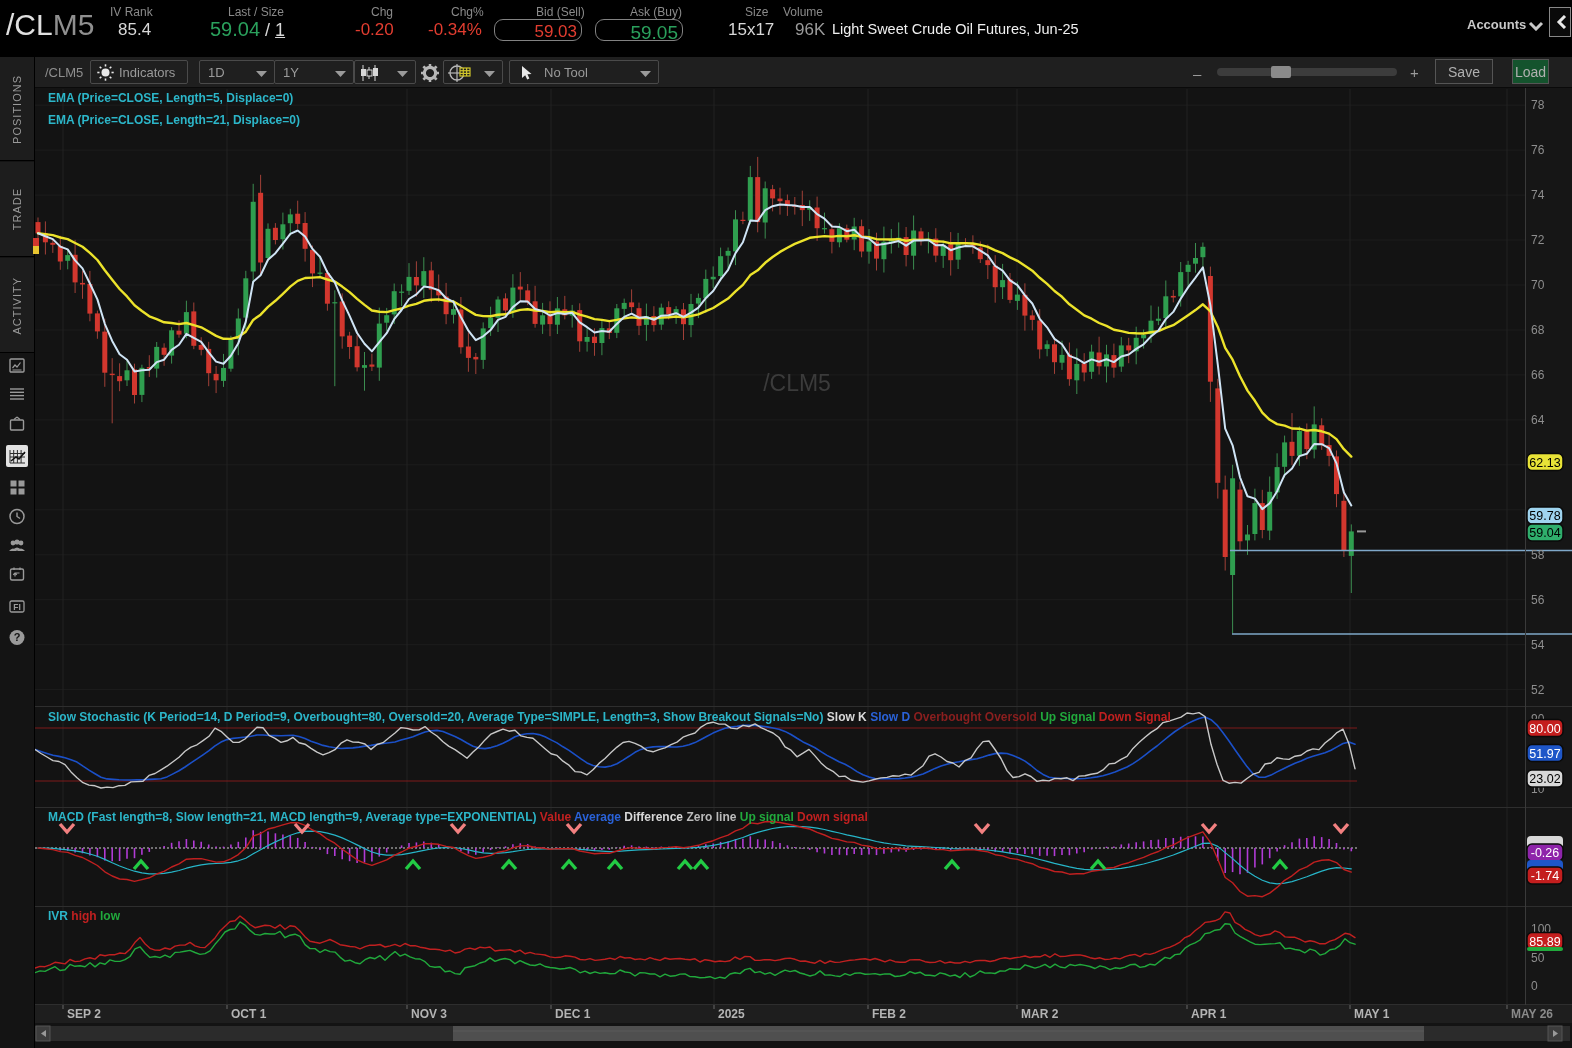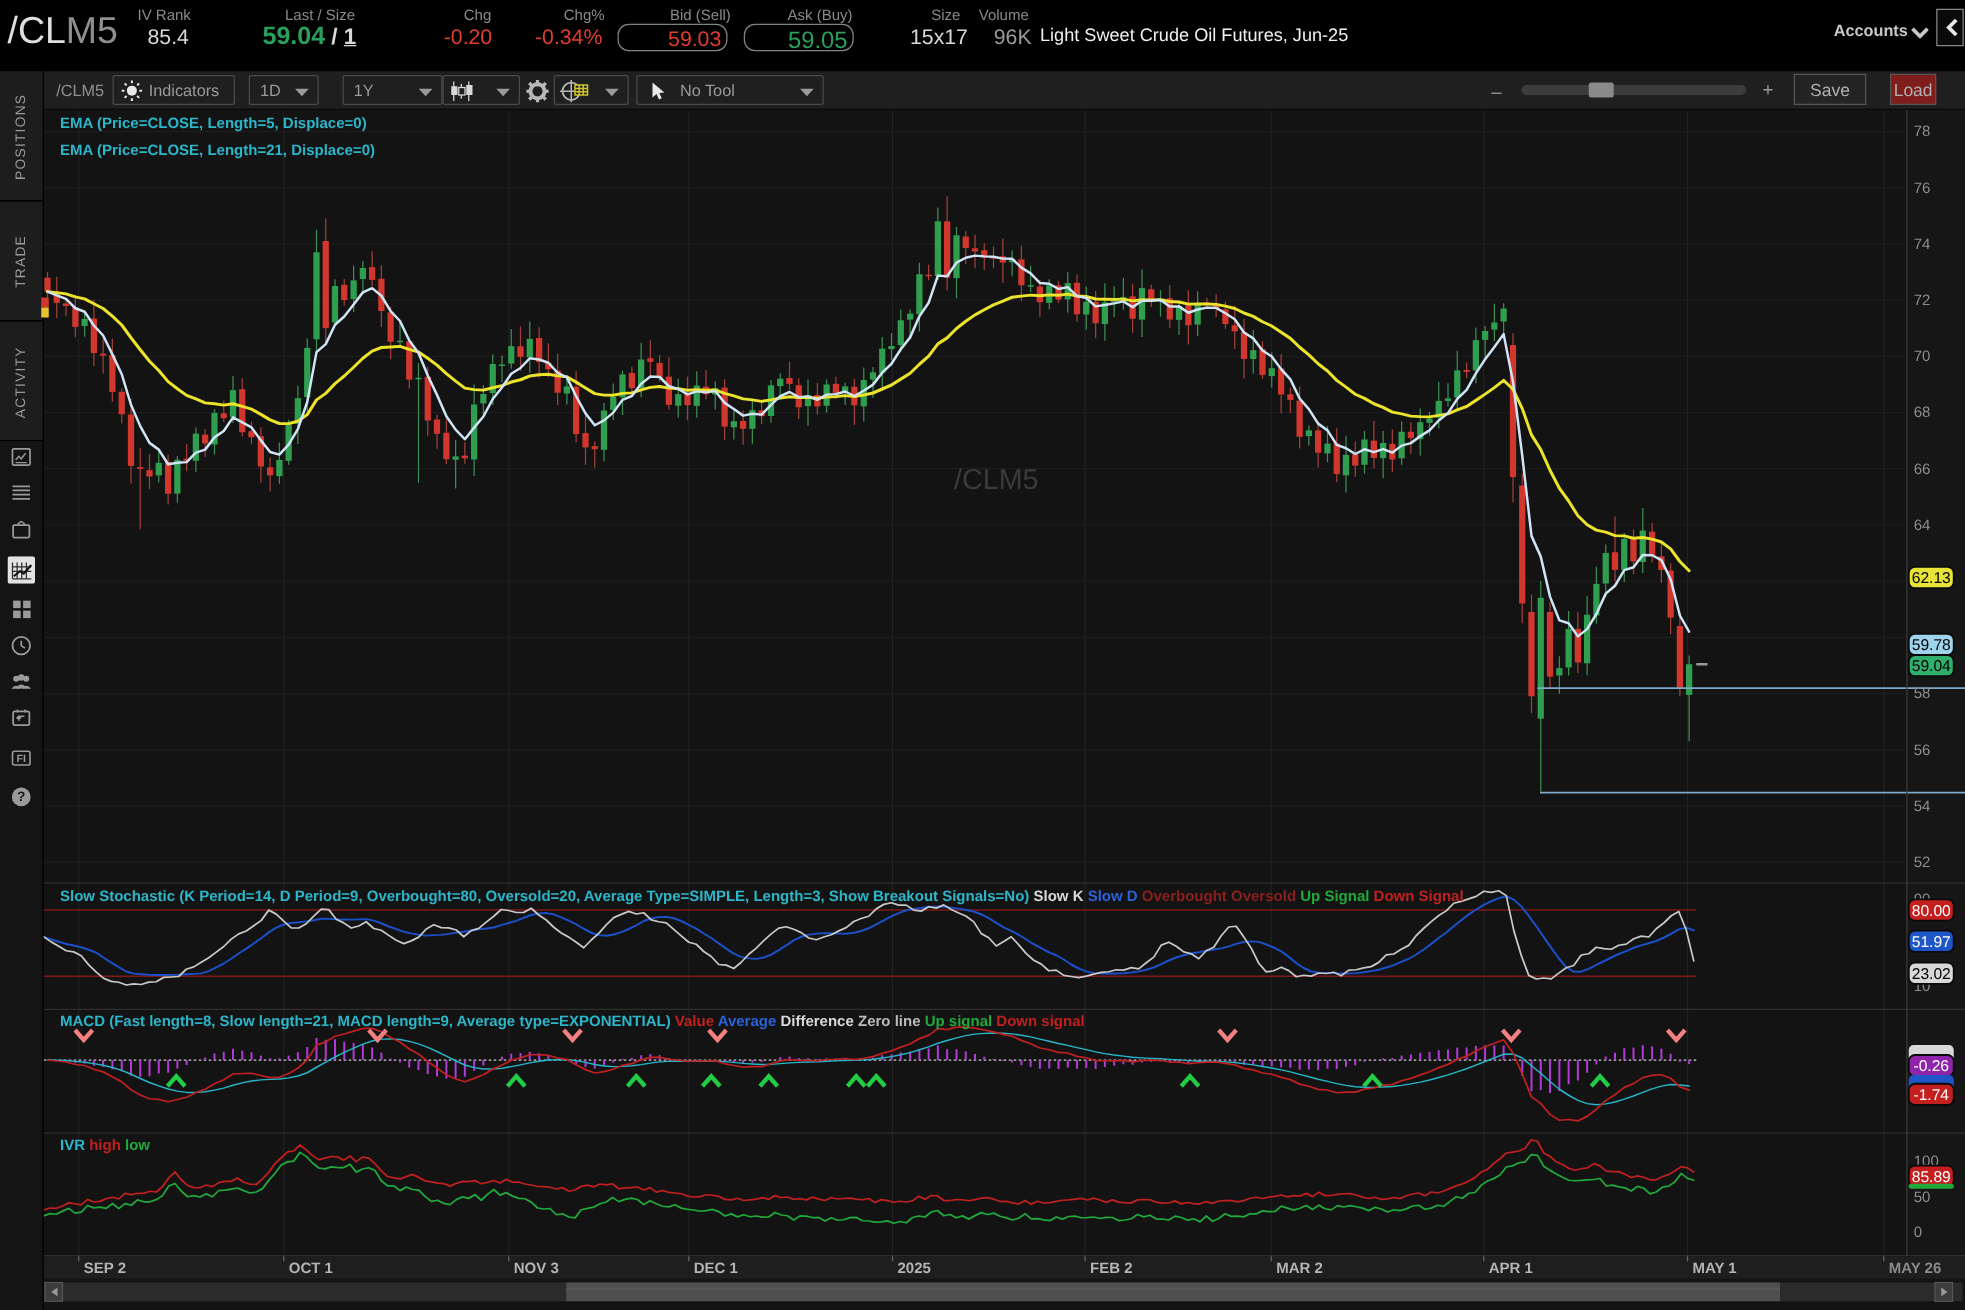--- a/index.html
+++ b/index.html
@@ -3,21 +3,21 @@
 <style>
 *{margin:0;padding:0;box-sizing:border-box;}
 body{width:1572px;height:1048px;background:#000;font-family:"Liberation Sans", sans-serif;overflow:hidden;position:relative;}
 </style></head>
 <body>
 <div style="position:absolute;left:0;top:0;width:1572px;height:57px;background:#000;">
     <div style="position:absolute;left:6px;top:8px;font-size:30px;font-weight:300;color:#e0e0e0;">/CL<span style="color:#8f8f8f;">M5</span></div>
     <div style="position:absolute;left:110px;top:5px;font-size:12px;color:#8a8a8a;">IV Rank</div>
     <div style="position:absolute;left:118px;top:20px;font-size:17px;color:#d8d8d8;">85.4</div>
     <div style="position:absolute;left:228px;top:5px;font-size:12px;color:#8a8a8a;">Last / Size</div>
-    <div style="position:absolute;left:210px;top:18px;font-size:20px;color:#2aa05c;font-weight:bold;">59.04<span style="color:#d8d8d8;font-size:18px;"> / <span style="text-decoration:underline;">1</span></span></div>
+    <div style="position:absolute;left:210px;top:18px;font-size:20px;color:#2aa05c;">59.04<span style="color:#d8d8d8;font-size:18px;"> / <span style="text-decoration:underline;">1</span></span></div>
     <div style="position:absolute;left:371px;top:5px;font-size:12px;color:#8a8a8a;">Chg</div>
     <div style="position:absolute;left:355px;top:20px;font-size:17px;color:#e23d30;">-0.20</div>
     <div style="position:absolute;left:451px;top:5px;font-size:12px;color:#8a8a8a;text-align:right;">Chg%</div>
     <div style="position:absolute;left:428px;top:20px;font-size:17px;color:#e23d30;">-0.34%</div>
     <div style="position:absolute;left:536px;top:5px;font-size:12px;color:#8a8a8a;">Bid (Sell)</div>
     <div style="position:absolute;left:494px;top:19px;width:88px;height:22px;border:1px solid #828282;border-radius:9px;text-align:right;"><span style="position:relative;top:2px;right:4px;font-size:17px;color:#e23d30;">59.03</span></div>
     <div style="position:absolute;left:630px;top:5px;font-size:12px;color:#8a8a8a;">Ask (Buy)</div>
     <div style="position:absolute;left:595px;top:19px;width:88px;height:22px;border:1px solid #828282;border-radius:9px;text-align:right;"><span style="position:relative;top:2px;right:4px;font-size:19px;color:#2aa05c;text-align:right;">59.05</span></div>
     <div style="position:absolute;left:745px;top:5px;font-size:12px;color:#8a8a8a;">Size</div>
     <div style="position:absolute;left:728px;top:20px;font-size:17px;color:#d8d8d8;">15x17</div>
@@ -44,21 +44,21 @@
           <line x1="8.5" y1="14.5" x2="8.5" y2="16.7"></line>
           <line x1="4.3" y1="12.7" x2="2.7" y2="14.3"></line>
           <line x1="2.5" y1="8.5" x2="0.3" y2="8.5"></line>
           <line x1="4.3" y1="4.3" x2="2.7" y2="2.7"></line>
           <line x1="8.5" y1="2.5" x2="8.5" y2="0.3"></line>
           <line x1="12.7" y1="4.3" x2="14.3" y2="2.7"></line>
         </g>
       </svg>
       <div style="position:absolute;left:28px;top:4px;font-size:13px;color:#9a9a9a;">Indicators</div>
     </div>
-    <div style="position:absolute;left:164px;top:3px;width:56px;height:24px;background:#1f1f1f;border:1px solid #4a4a4a;border-radius:2px;">
+    <div style="position:absolute;left:164px;top:3px;width:76px;height:24px;background:#1f1f1f;border:1px solid #4a4a4a;border-radius:2px;">
       <div style="position:absolute;left:8px;top:4px;font-size:13px;color:#9a9a9a;">1D</div>
       <svg width="13" height="8" style="position:absolute;right:6px;top:9px;">
         <path d="M1 1 L6.5 7 L12 1 Z" fill="#9a9a9a"></path>
       </svg>
     </div>
     <div style="position:absolute;left:239px;top:3px;width:80px;height:24px;background:#1f1f1f;border:1px solid #4a4a4a;border-radius:2px;">
       <div style="position:absolute;left:8px;top:4px;font-size:13px;color:#9a9a9a;">1Y</div>
       <svg width="13" height="8" style="position:absolute;right:6px;top:9px;">
         <path d="M1 1 L6.5 7 L12 1 Z" fill="#9a9a9a"></path>
       </svg>
@@ -115,21 +115,21 @@
       <div style="position:absolute;left:34px;top:4px;font-size:13px;color:#9a9a9a;">No Tool</div>
       <svg width="13" height="8" style="position:absolute;right:6px;top:9px;">
         <path d="M1 1 L6.5 7 L12 1 Z" fill="#9a9a9a"></path>
       </svg>
     </div>
     <div style="position:absolute;left:1158px;top:8px;font-size:15px;color:#9a9a9a;">–</div>
     <div style="position:absolute;left:1182px;top:11px;width:180px;height:8px;background:#3c3c3c;border-radius:4px;"></div>
     <div style="position:absolute;left:1236px;top:9px;width:20px;height:12px;background:#8a8a8a;border-radius:2px;"></div>
     <div style="position:absolute;left:1375px;top:7px;font-size:15px;color:#9a9a9a;">+</div>
     <div style="position:absolute;left:1400px;top:2px;width:58px;height:25px;border:1px solid #555;background:#242424;text-align:center;"><span style="font-size:14px;color:#b0b0b0;line-height:25px;margin-top:30px;">Save</span></div>
-    <div style="position:absolute;left:1477px;top:2px;width:37px;height:25px;border:1px solid #555;background:#7f1d1d;text-align:center;"><span style="font-size:14px;color:#b0b0b0;line-height:25px;">Load</span></div>
+    <div style="position:absolute;left:1477px;top:2px;width:37px;height:25px;border:1px solid #555;background:#14532d;text-align:center;"><span style="font-size:14px;color:#b0b0b0;line-height:25px;">Load</span></div>
   </div>
 <div style="position:absolute;left:0;top:57px;width:35px;height:991px;background:#141414;border-right:1px solid #000;">
     <div style="position:absolute;left:0;top:0px;width:34px;height:104px;background:#1d1d1d;border-bottom:1px solid #000;">
       <div style="position:absolute;left:0;top:0;width:34px;height:104px;display:flex;align-items:center;justify-content:center;">
         <span style="transform:rotate(180deg);writing-mode:vertical-rl;font-size:11px;letter-spacing:1px;color:#9a9a9a;">POSITIONS</span>
       </div>
     </div>
     <div style="position:absolute;left:0;top:105px;width:34px;height:95px;background:#1d1d1d;border-bottom:1px solid #000;">
       <div style="position:absolute;left:0;top:0;width:34px;height:95px;display:flex;align-items:center;justify-content:center;">
         <span style="transform:rotate(180deg);writing-mode:vertical-rl;font-size:11px;letter-spacing:1px;color:#9a9a9a;">TRADE</span>

